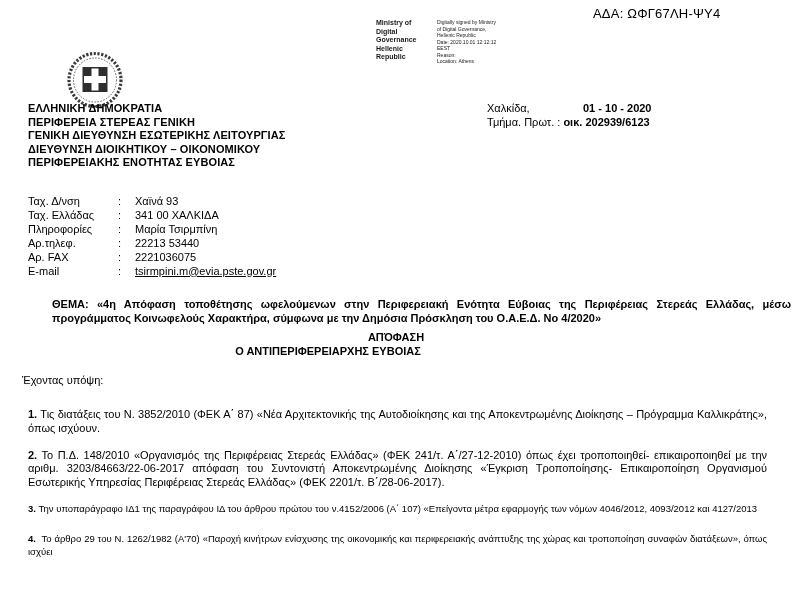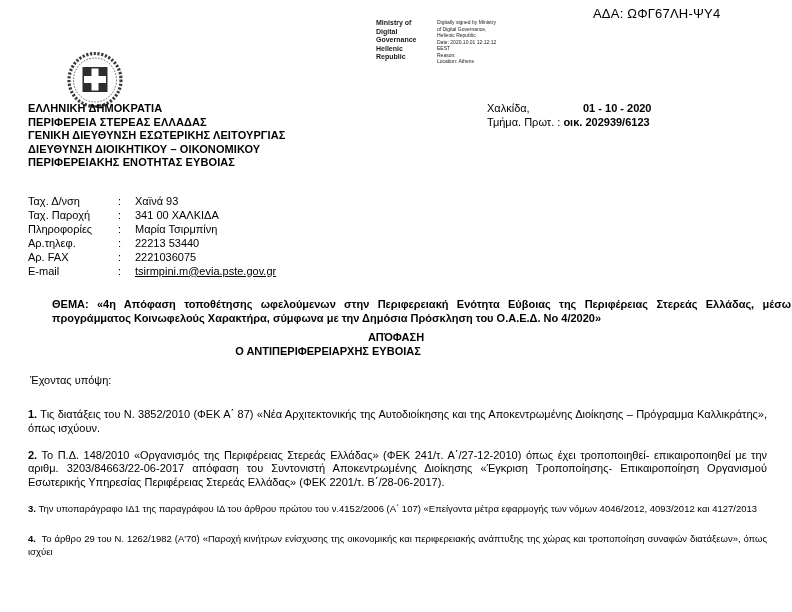--- a/index.html
+++ b/index.html
@@ -58,21 +58,21 @@
 
   
   .decision-title {
     position:absolute; left:0; top:331px; width:792px;
     text-align:center; font-size:11px; font-weight:bold;
   }
   .decision-subtitle {
     position:absolute; left:0; top:345px; width:656px;
     text-align:center; font-size:11px; font-weight:bold;
   }
-  .preamble { position:absolute; left:30px; top:374px; font-size:11px; }
+  .preamble { position:absolute; left:22px; top:374px; font-size:11px; }
 
   
   .items { position:absolute; left:28px; top:396px; width:739px; }
   .item { text-align:justify; }
   .item .num { font-weight:bold; }
   .item-lg { font-size:11px; line-height:13.8px; margin:12px 0 13px 0; }
   .item-sm { font-size:9.5px; line-height:12.3px; margin:0 0 17px 0; }
   .item-sm.first-sm { margin-bottom:18px; }
 </style>
 </head>
@@ -105,21 +105,21 @@
       <ellipse cx="35" cy="28" rx="21.5" ry="22" fill="none" stroke="#5a5a5a" stroke-width="1" stroke-dasharray="1.5 1.5"></ellipse>
       <rect x="22.5" y="15" width="25" height="25" fill="#2e2e2e"></rect>
       <rect x="31.5" y="16.5" width="7" height="22" fill="#ffffff"></rect>
       <rect x="24" y="24" width="22" height="7" fill="#ffffff"></rect>
       <path d="M30 53 q5 3 10 0" fill="none" stroke="#3a3a3a" stroke-width="2"></path>
     </svg>
   </div>
 
   <div class="header-block">
     <div>ΕΛΛΗΝΙΚΗ ΔΗΜΟΚΡΑΤΙΑ</div>
-    <div>ΠΕΡΙΦΕΡΕΙΑ ΣΤΕΡΕΑΣ ΕΛΛΑΔΑΣ</div>
+    <div>ΠΕΡΙΦΕΡΕΙΑ ΣΤΕΡΕΑΣ ΓΕΝΙΚΗ</div>
     <div>ΓΕΝΙΚΗ ΔΙΕΥΘΥΝΣΗ ΕΣΩΤΕΡΙΚΗΣ ΛΕΙΤΟΥΡΓΙΑΣ</div>
     <div>ΔΙΕΥΘΥΝΣΗ ΔΙΟΙΚΗΤΙΚΟΥ – ΟΙΚΟΝΟΜΙΚΟΥ</div>
     <div>ΠΕΡΙΦΕΡΕΙΑΚΗΣ ΕΝΟΤΗΤΑΣ ΕΥΒΟΙΑΣ</div>
   </div>
 
   <div class="proto-block">
     <div class="proto-row">
       <span class="proto-city">Χαλκίδα,</span>
       <span class="b">01 - 10 - 2020</span>
     </div>
@@ -128,21 +128,21 @@
     </div>
   </div>
 
   <div class="contact">
     <div class="contact-row">
       <span class="contact-label">Ταχ. Δ/νση</span>
       <span class="contact-colon">:</span>
       <span class="contact-value">Χαϊνά 93</span>
     </div>
     <div class="contact-row">
-      <span class="contact-label">Ταχ. Παροχή</span>
+      <span class="contact-label">Ταχ. Ελλάδας</span>
       <span class="contact-colon">:</span>
       <span class="contact-value">341 00 ΧΑΛΚΙΔΑ</span>
     </div>
     <div class="contact-row">
       <span class="contact-label">Πληροφορίες</span>
       <span class="contact-colon">:</span>
       <span class="contact-value">Μαρία Τσιρμπίνη</span>
     </div>
     <div class="contact-row">
       <span class="contact-label">Αρ.τηλεφ.</span>

